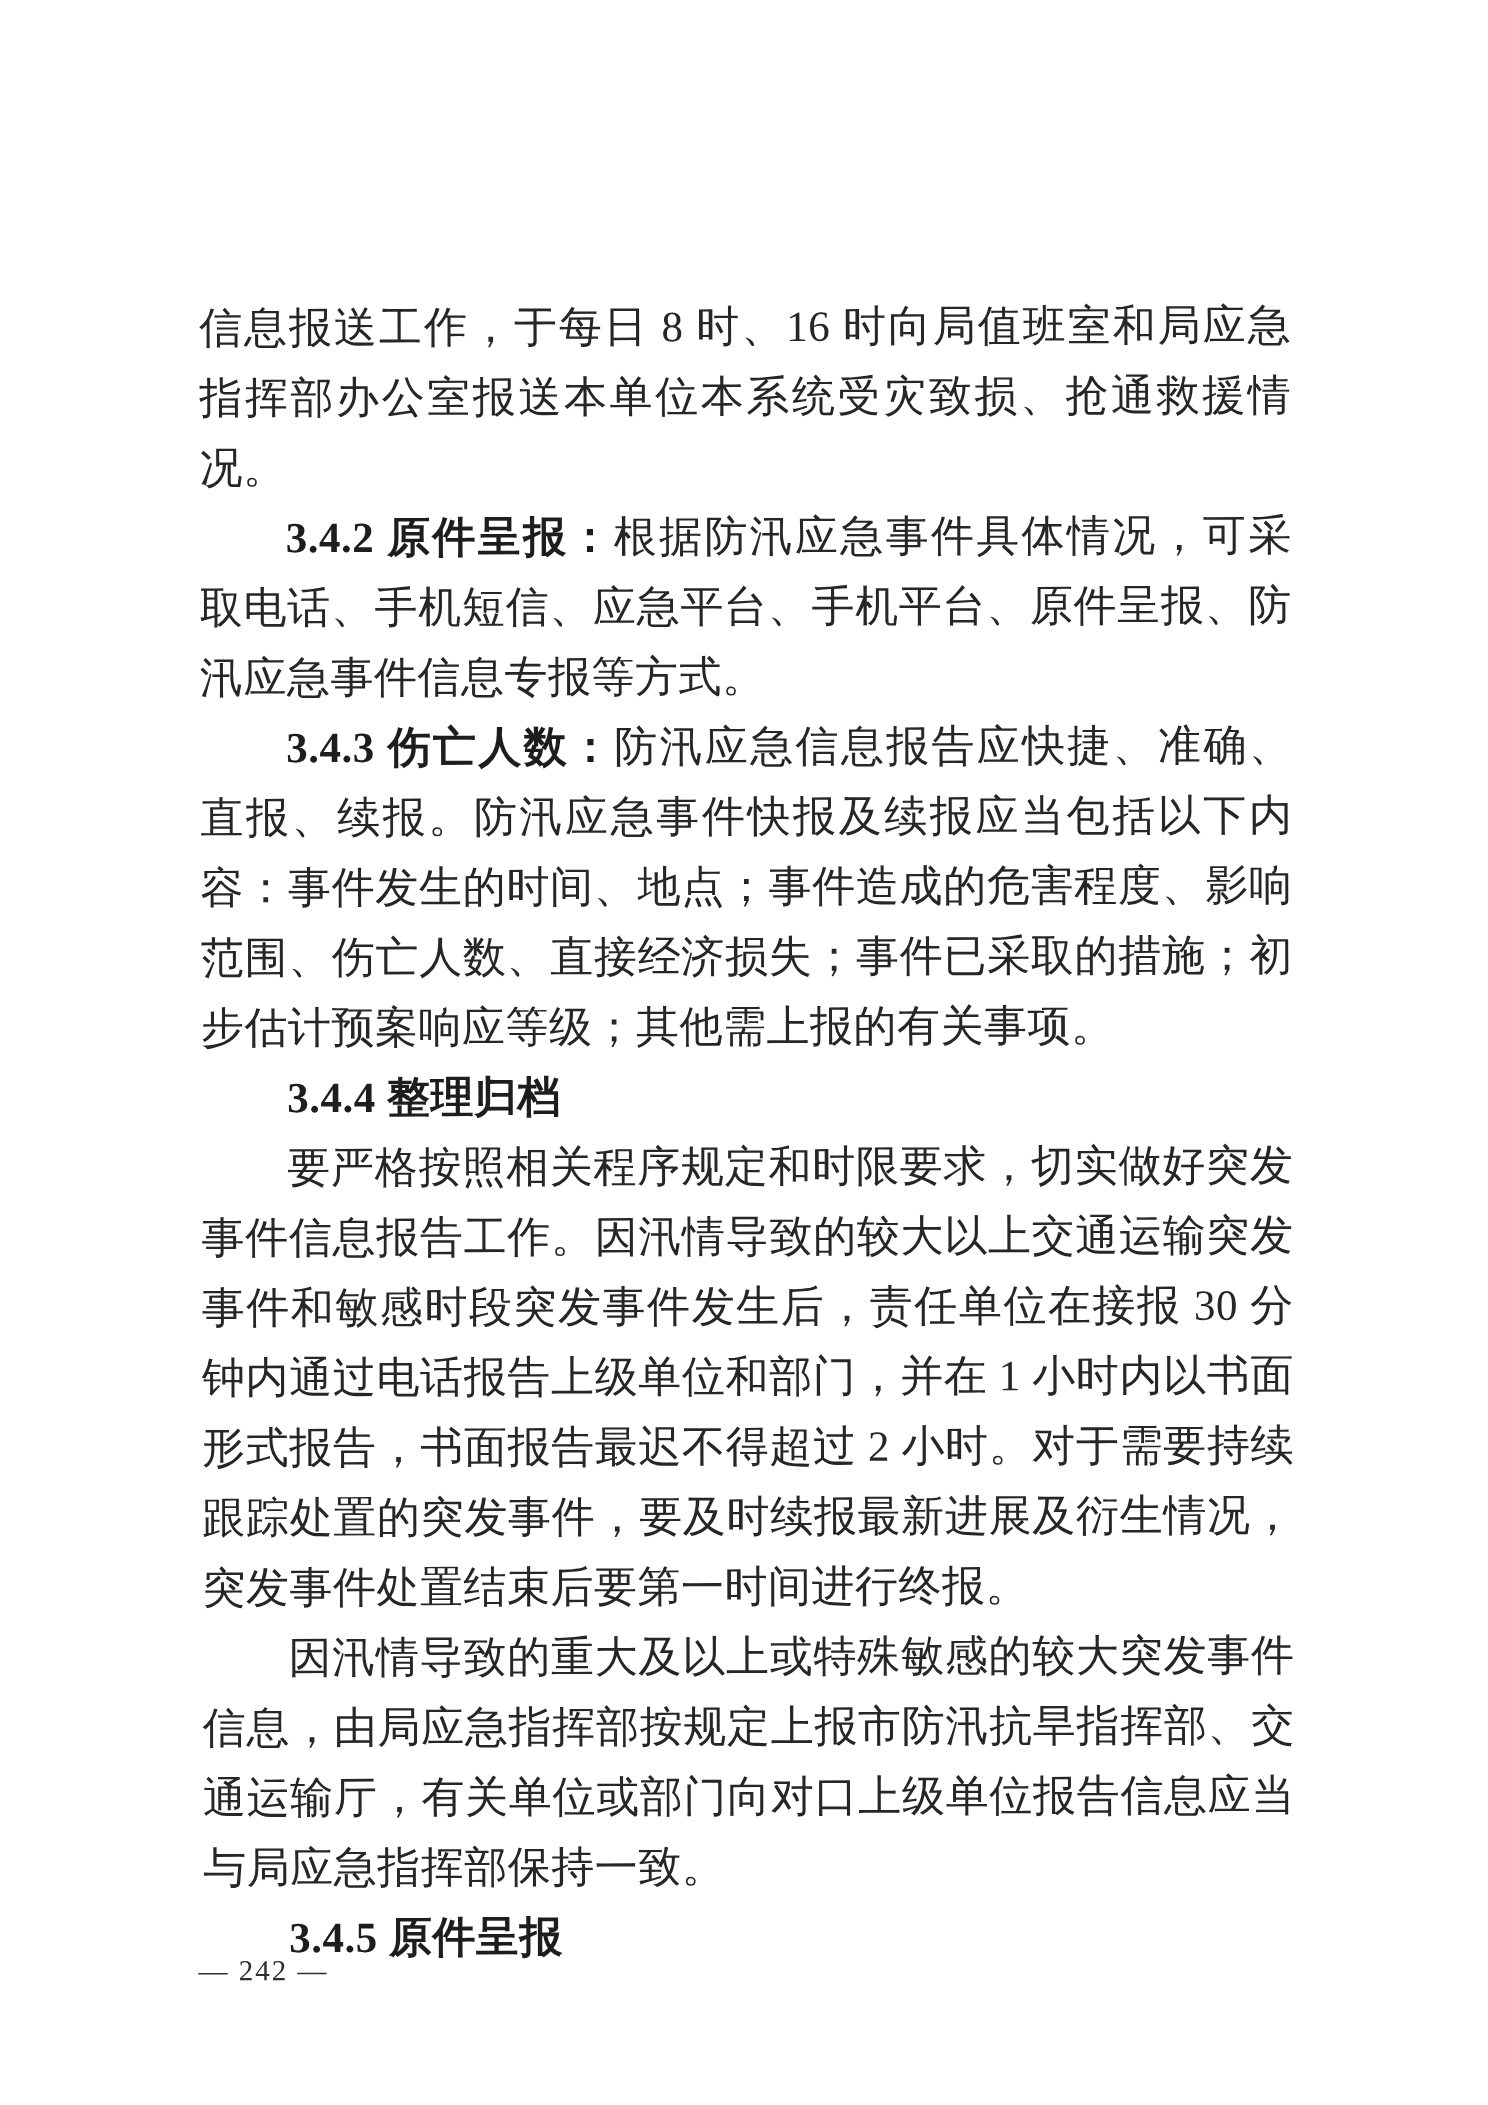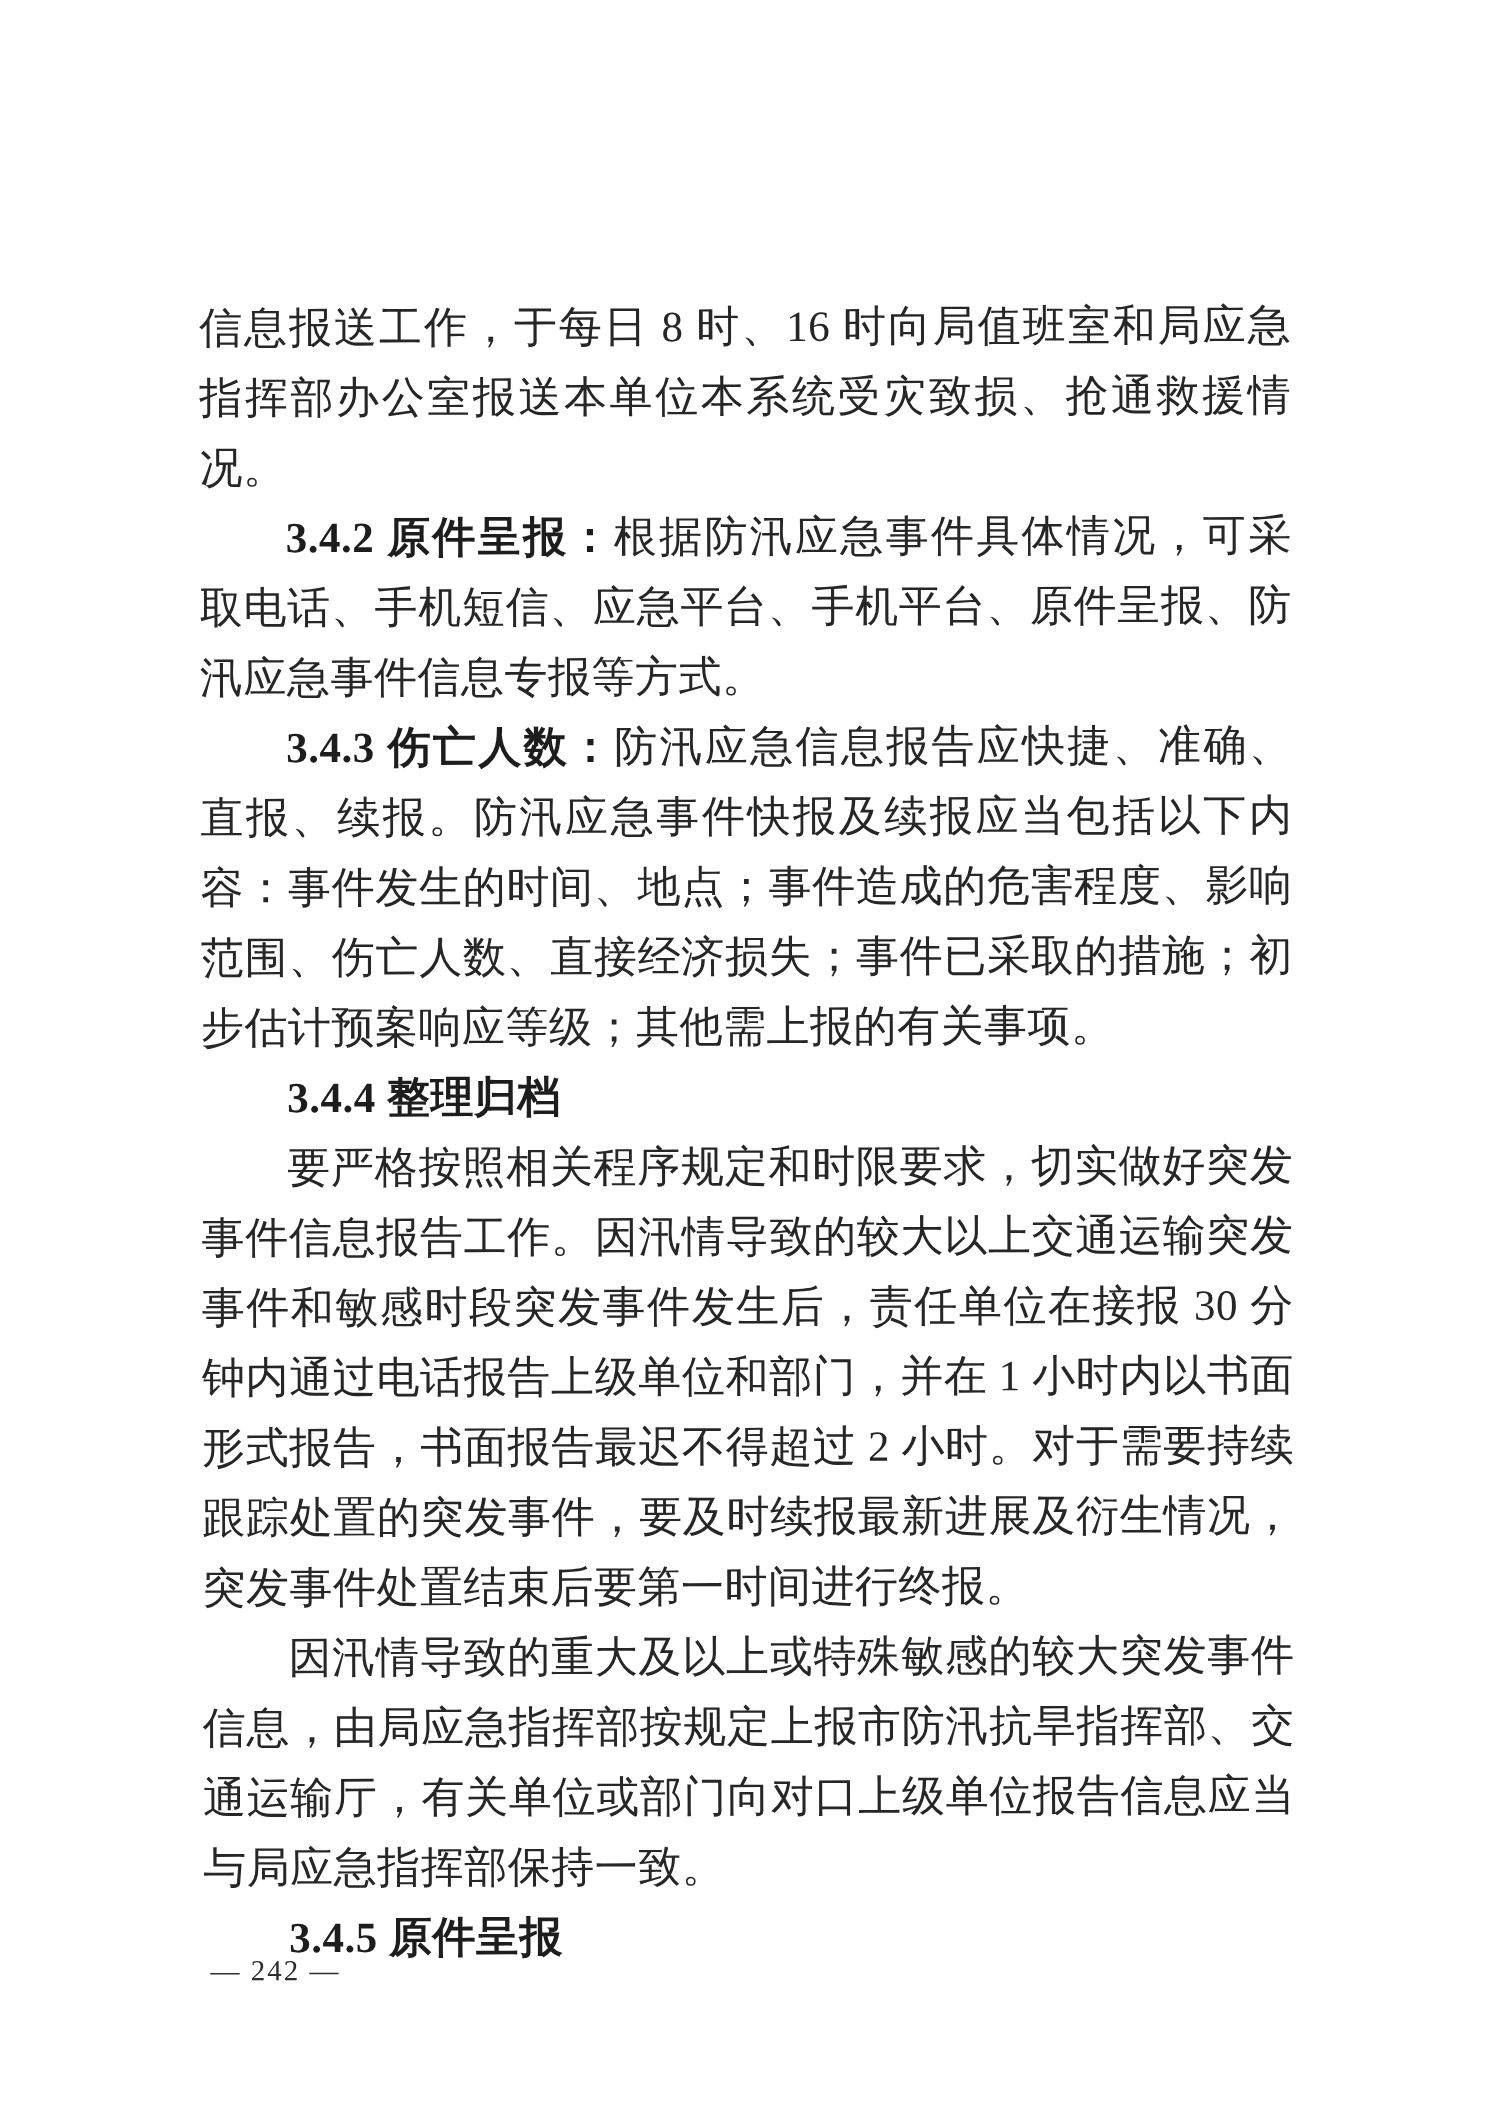--- a/index.html
+++ b/index.html
@@ -34,21 +34,21 @@
   }
   .indent {
     text-indent: 2em;
   }
   .seg-bold {
     font-weight: bold;
     color: #1d1d1d;
   }
   .footer {
     position: absolute;
-    left: 208px;
+    left: 196px;
     top: 1952px;
     font-size: 29px;
     line-height: 34px;
     color: #2e2e2e;
     letter-spacing: 2px;
     font-family: "Liberation Serif", "DejaVu Serif", serif;
   }
 </style>
 </head>
 <body>

